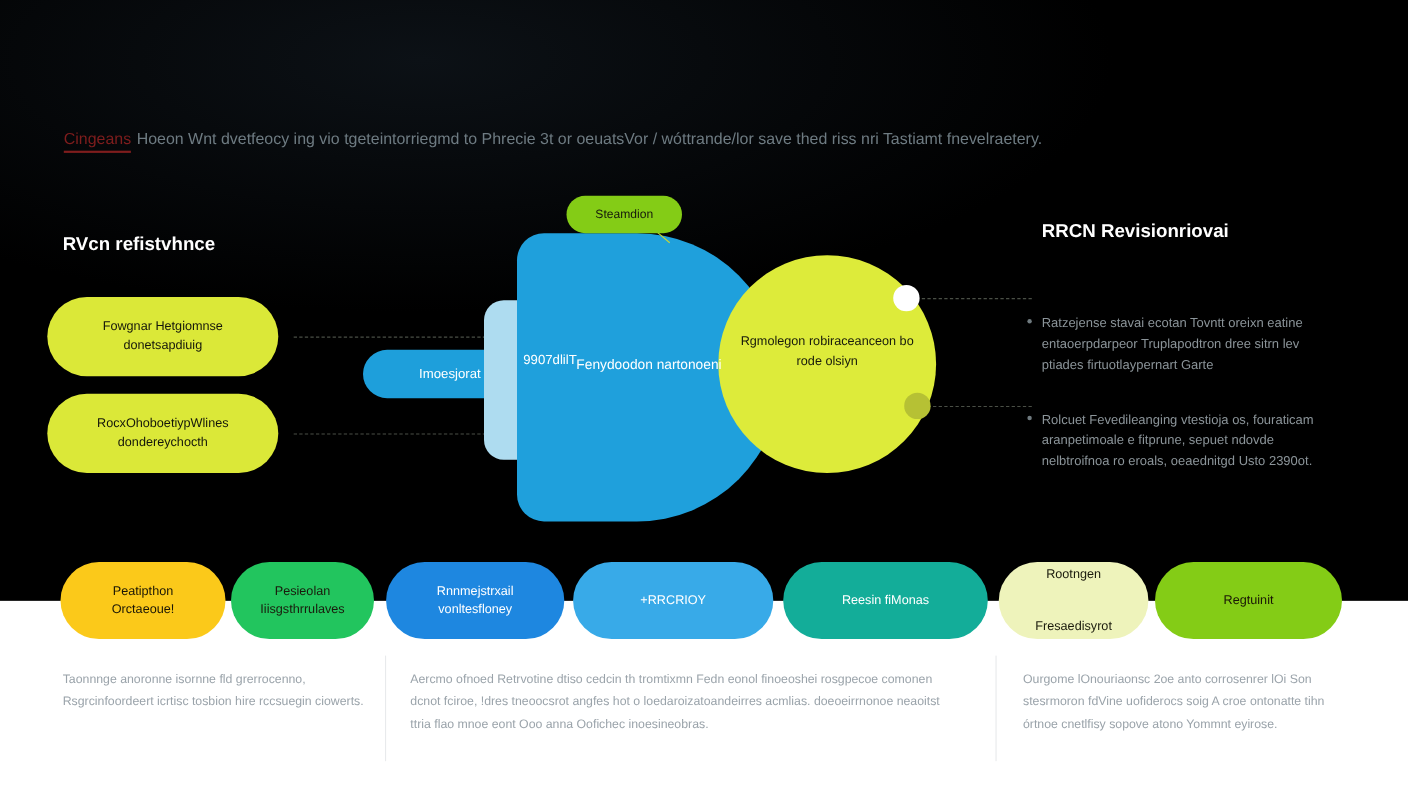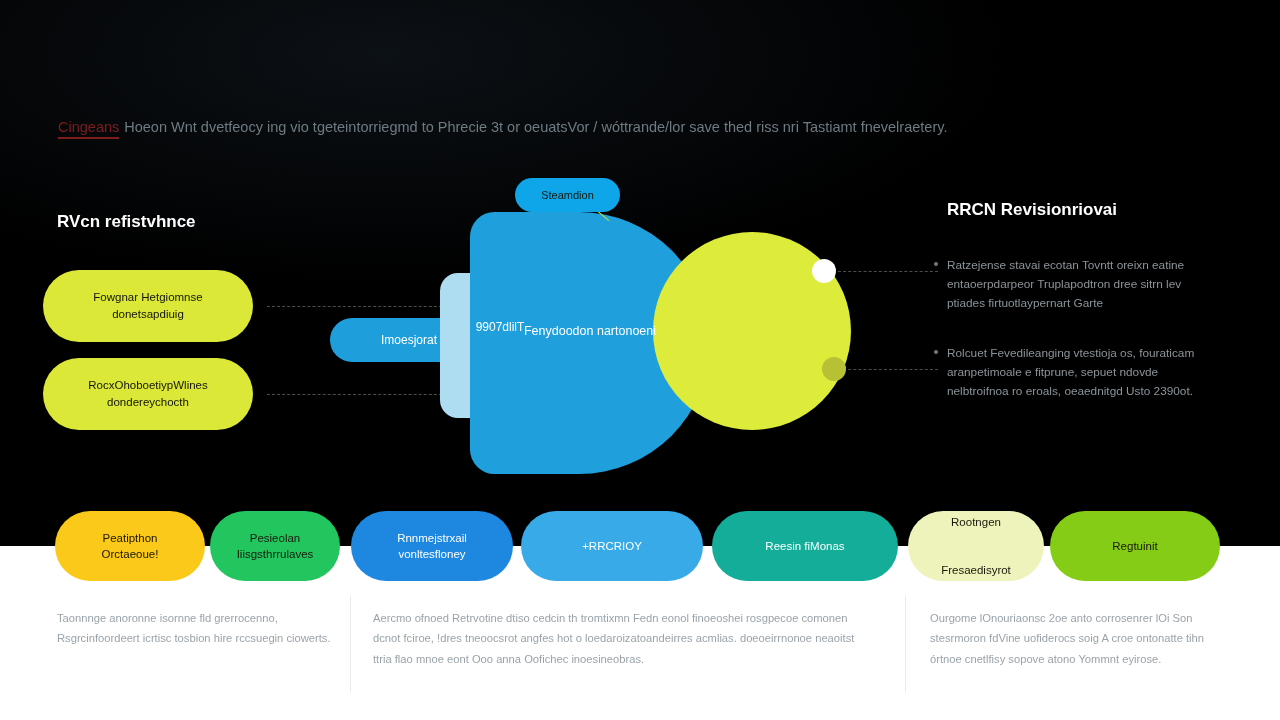--- a/index.html
+++ b/index.html
@@ -172,21 +172,21 @@
     line-height: 1.55;
     color: #16190c;
     z-index: 9;
   }
 
   .badge-pill {
     position: absolute;
     left: 515px; top: 178px;
     width: 105px; height: 34px;
     border-radius: 17px;
-    background: #0ea5e9;
+    background: #84cc16;
     color: #16190c;
     font-size: 11px;
     display: flex; align-items: center; justify-content: center;
     z-index: 10;
   }
   .badge-stem {
     position: absolute;
     left: 592px; top: 206px;
     width: 22px; height: 0;
     border-top: 1.5px solid #c9d833;
@@ -213,20 +213,21 @@
   }
 
   
   .bullet-block {
     position: absolute;
     left: 947px;
     width: 272px;
     font-size: 11.8px;
     line-height: 1.62;
     color: #8b9499;
+    margin-top: 28px;
   }
   .bullet-block.b0 { top: 256px; }
   .bullet-block.b1 { top: 344px; }
   .bullet-dot {
     position: absolute;
     left: -13px; top: 6px;
     width: 4px; height: 4px;
     border-radius: 50%;
     background: #6f7a7f;
   }
@@ -301,20 +302,21 @@
 
   <div class="blue-small-pill">Imoesjorat</div>
 
   <div class="pale-blob"></div>
   <div class="pale-blob-label">9907dlilT</div>
 
   <div class="blue-blob"></div>
   <div class="blue-blob-label">Fenydoodon nartonoeni</div>
 
   <div class="yellow-circle"></div>
+  <div class="yellow-circle-label">Rgmolegon robiraceanceon bo rode olsiyn</div>
 
   <div class="badge-stem"></div>
   <div class="badge-pill">Steamdion</div>
 
   <div class="dot-white"></div>
   <div class="dot-olive"></div>
 
   <div class="bullet-block b0">
     <span class="bullet-dot"></span>
     <span>Ratzejense stavai ecotan Tovntt oreixn eatine entaoerpdarpeor Truplapodtron dree sitrn lev ptiades firtuotlaypernart Garte</span>

